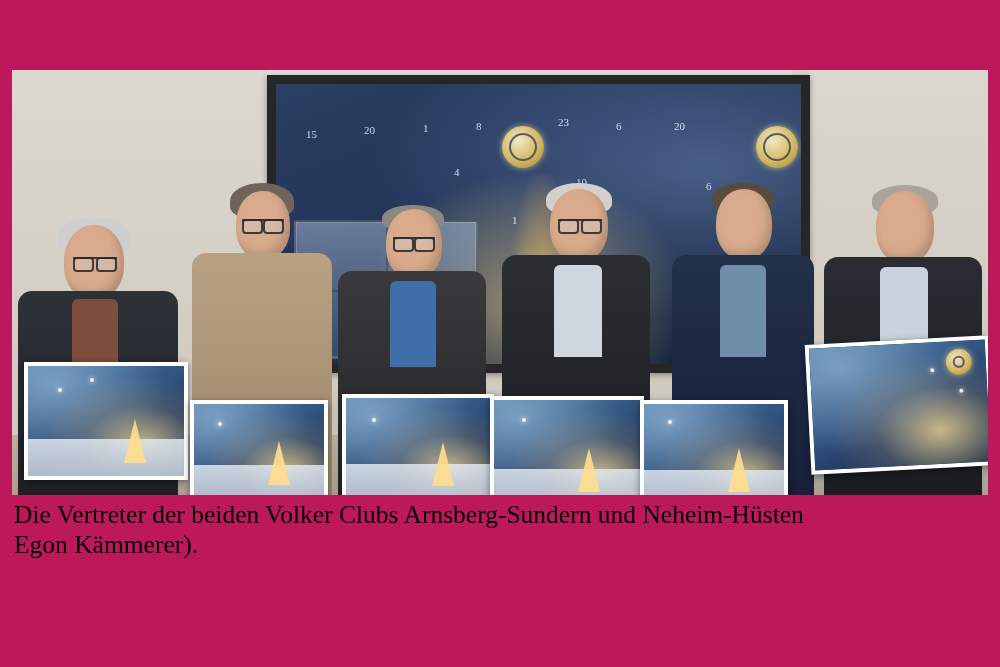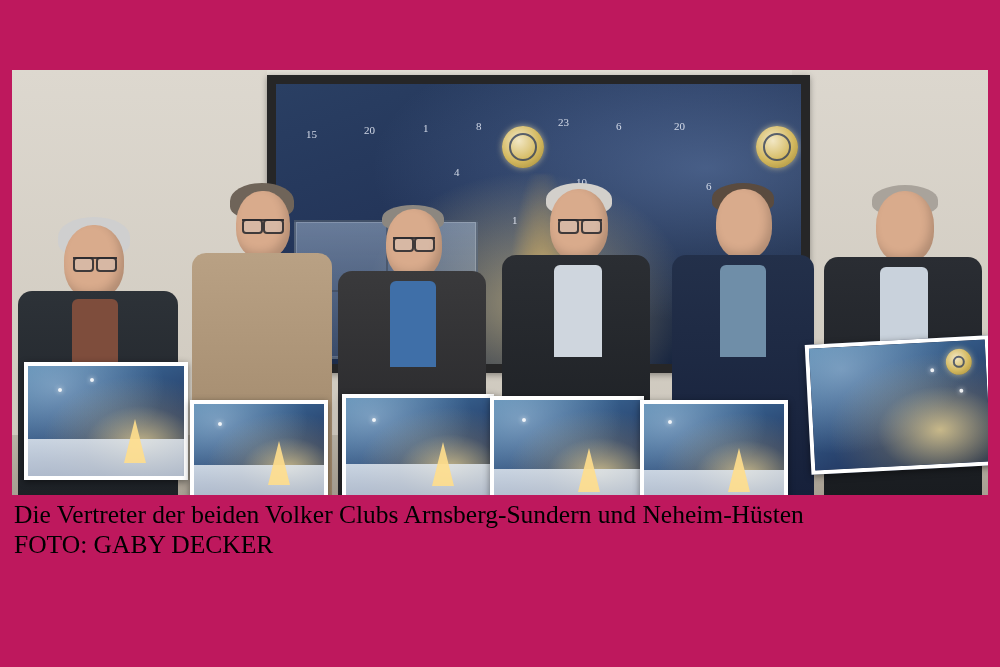--- a/index.html
+++ b/index.html
@@ -369,17 +369,17 @@
       </div>
 
     </div>
   </div>
 
   <div class="rule-top"></div>
 
   <div class="caption">
     <div class="caption-line">Die Vertreter der beiden Volker Clubs Arnsberg-Sundern und Neheim-Hüsten</div>
     <div class="caption-credit-line">
-      <span>FOTO: GABY DECKER</span>
+      <span>Egon Kämmerer).</span>
     </div>
   </div>
 
 </div>
 
 </body></html>

